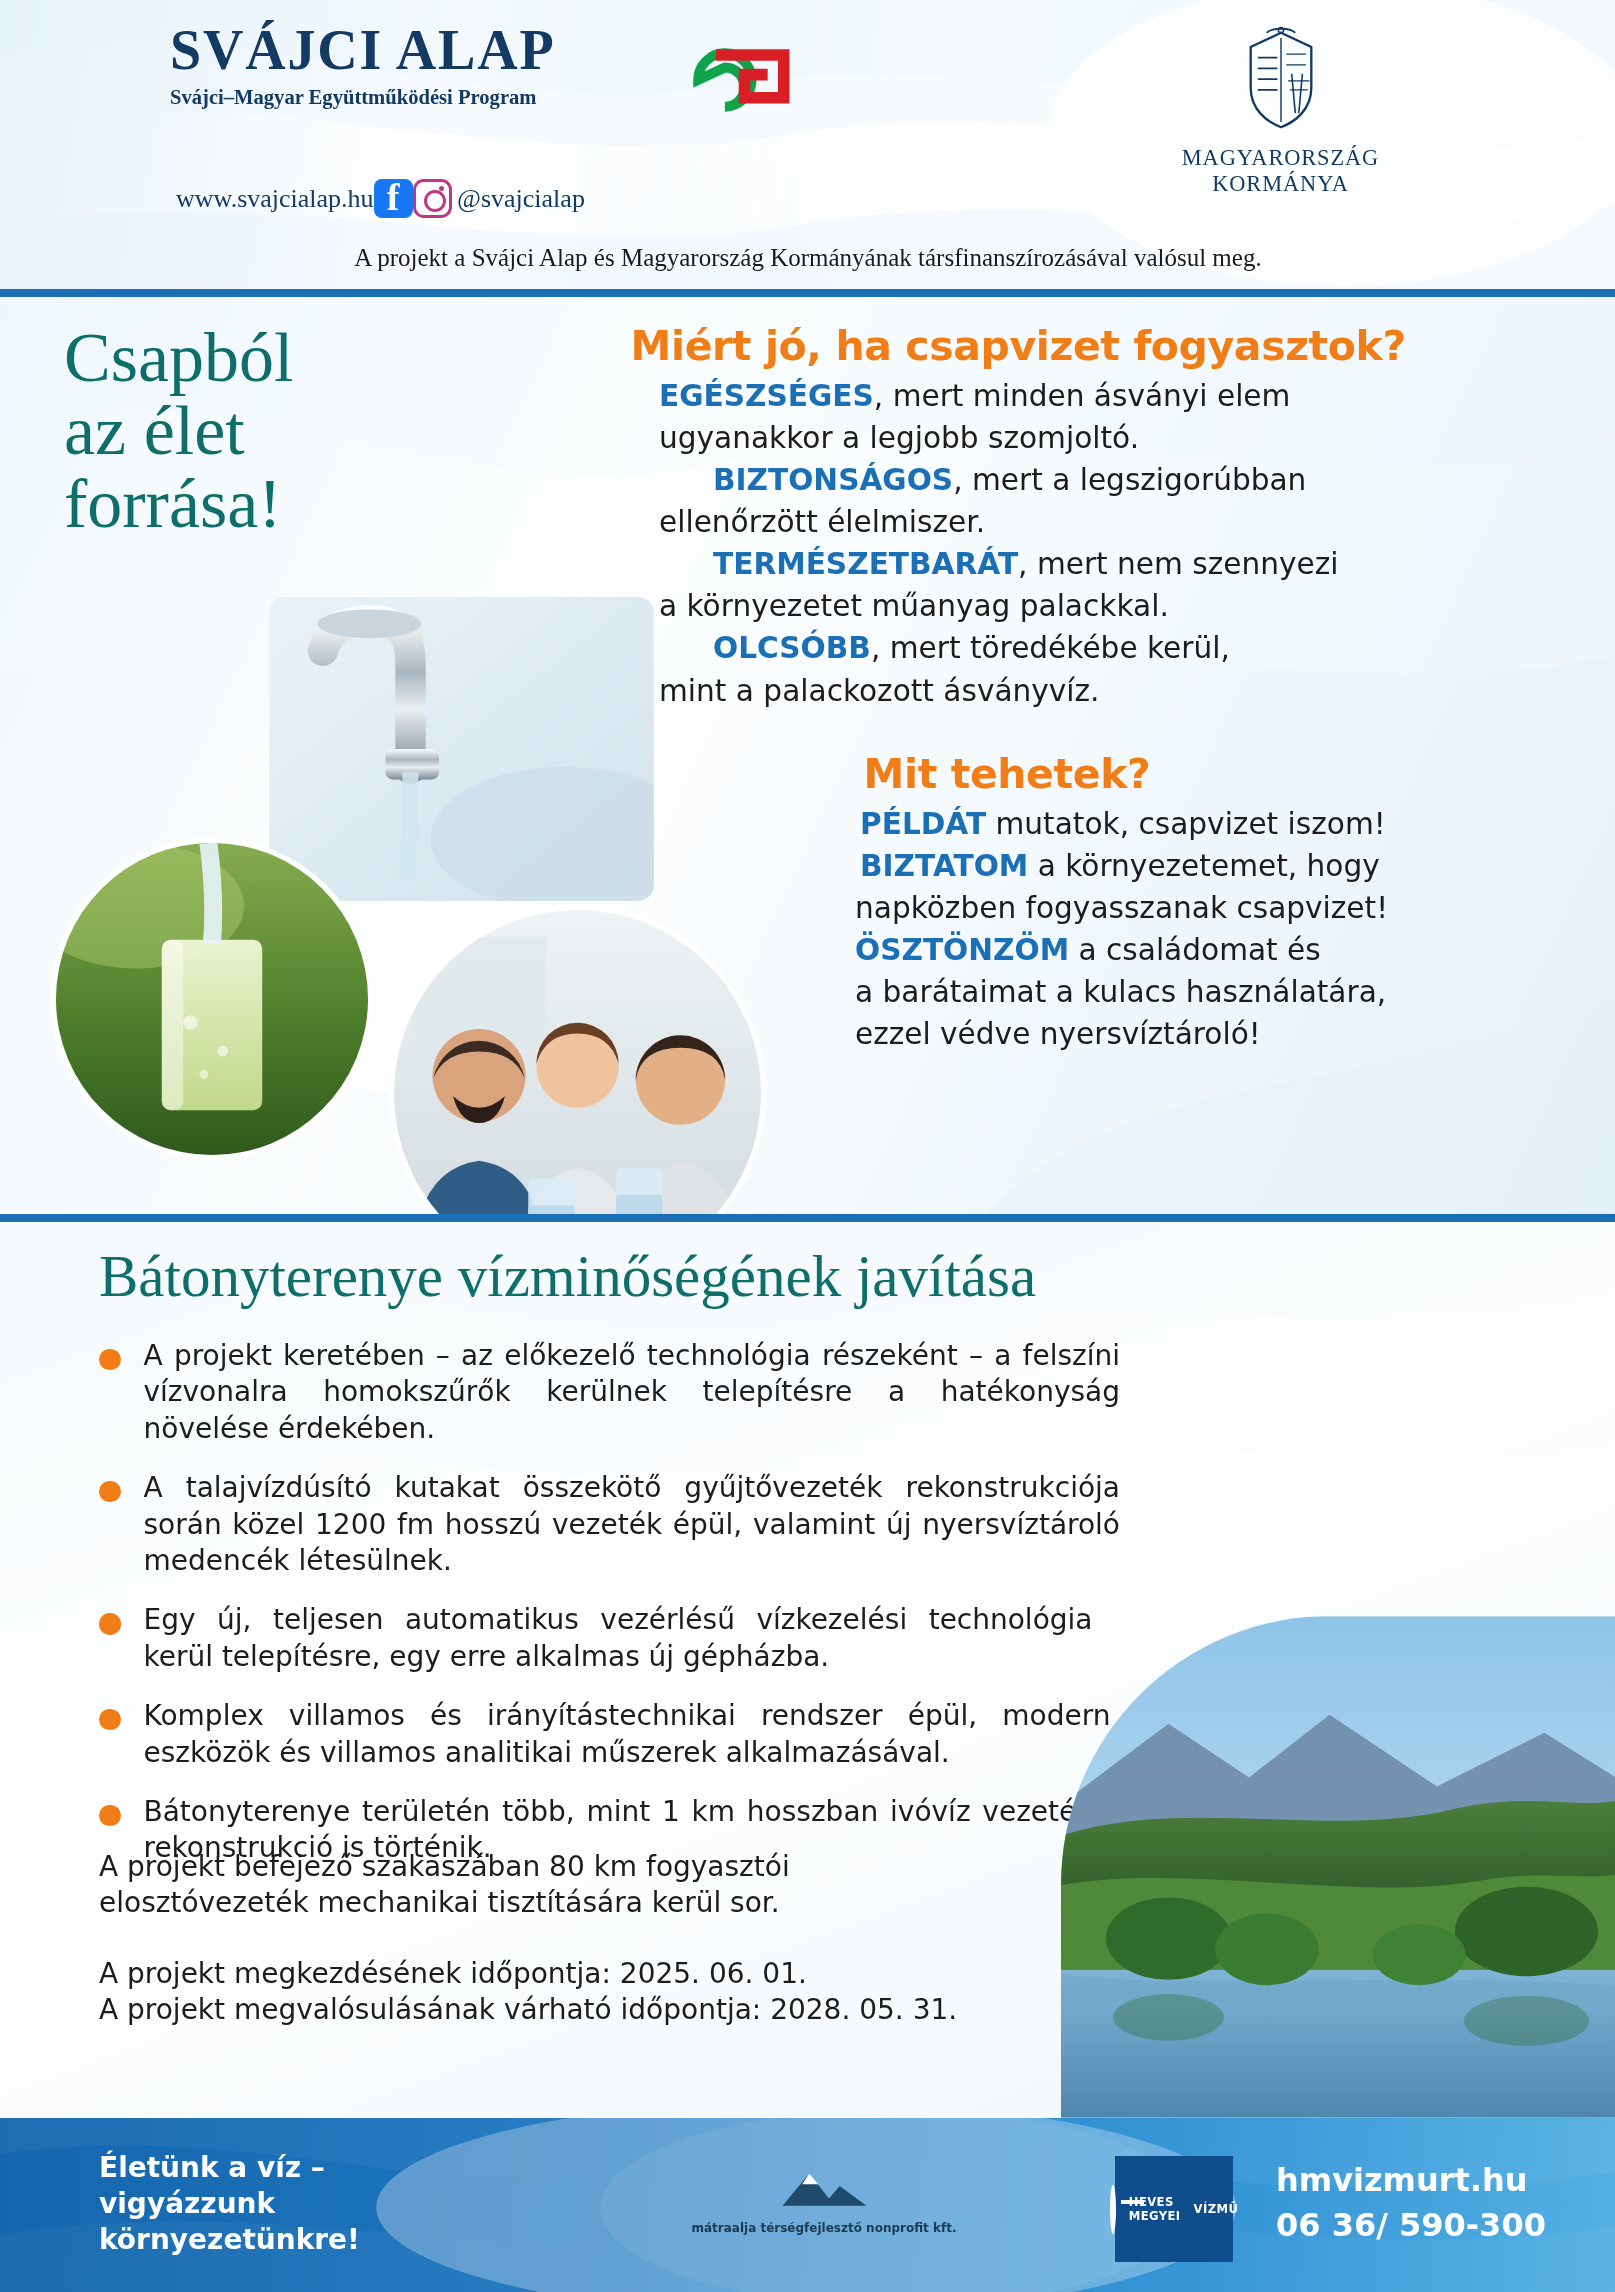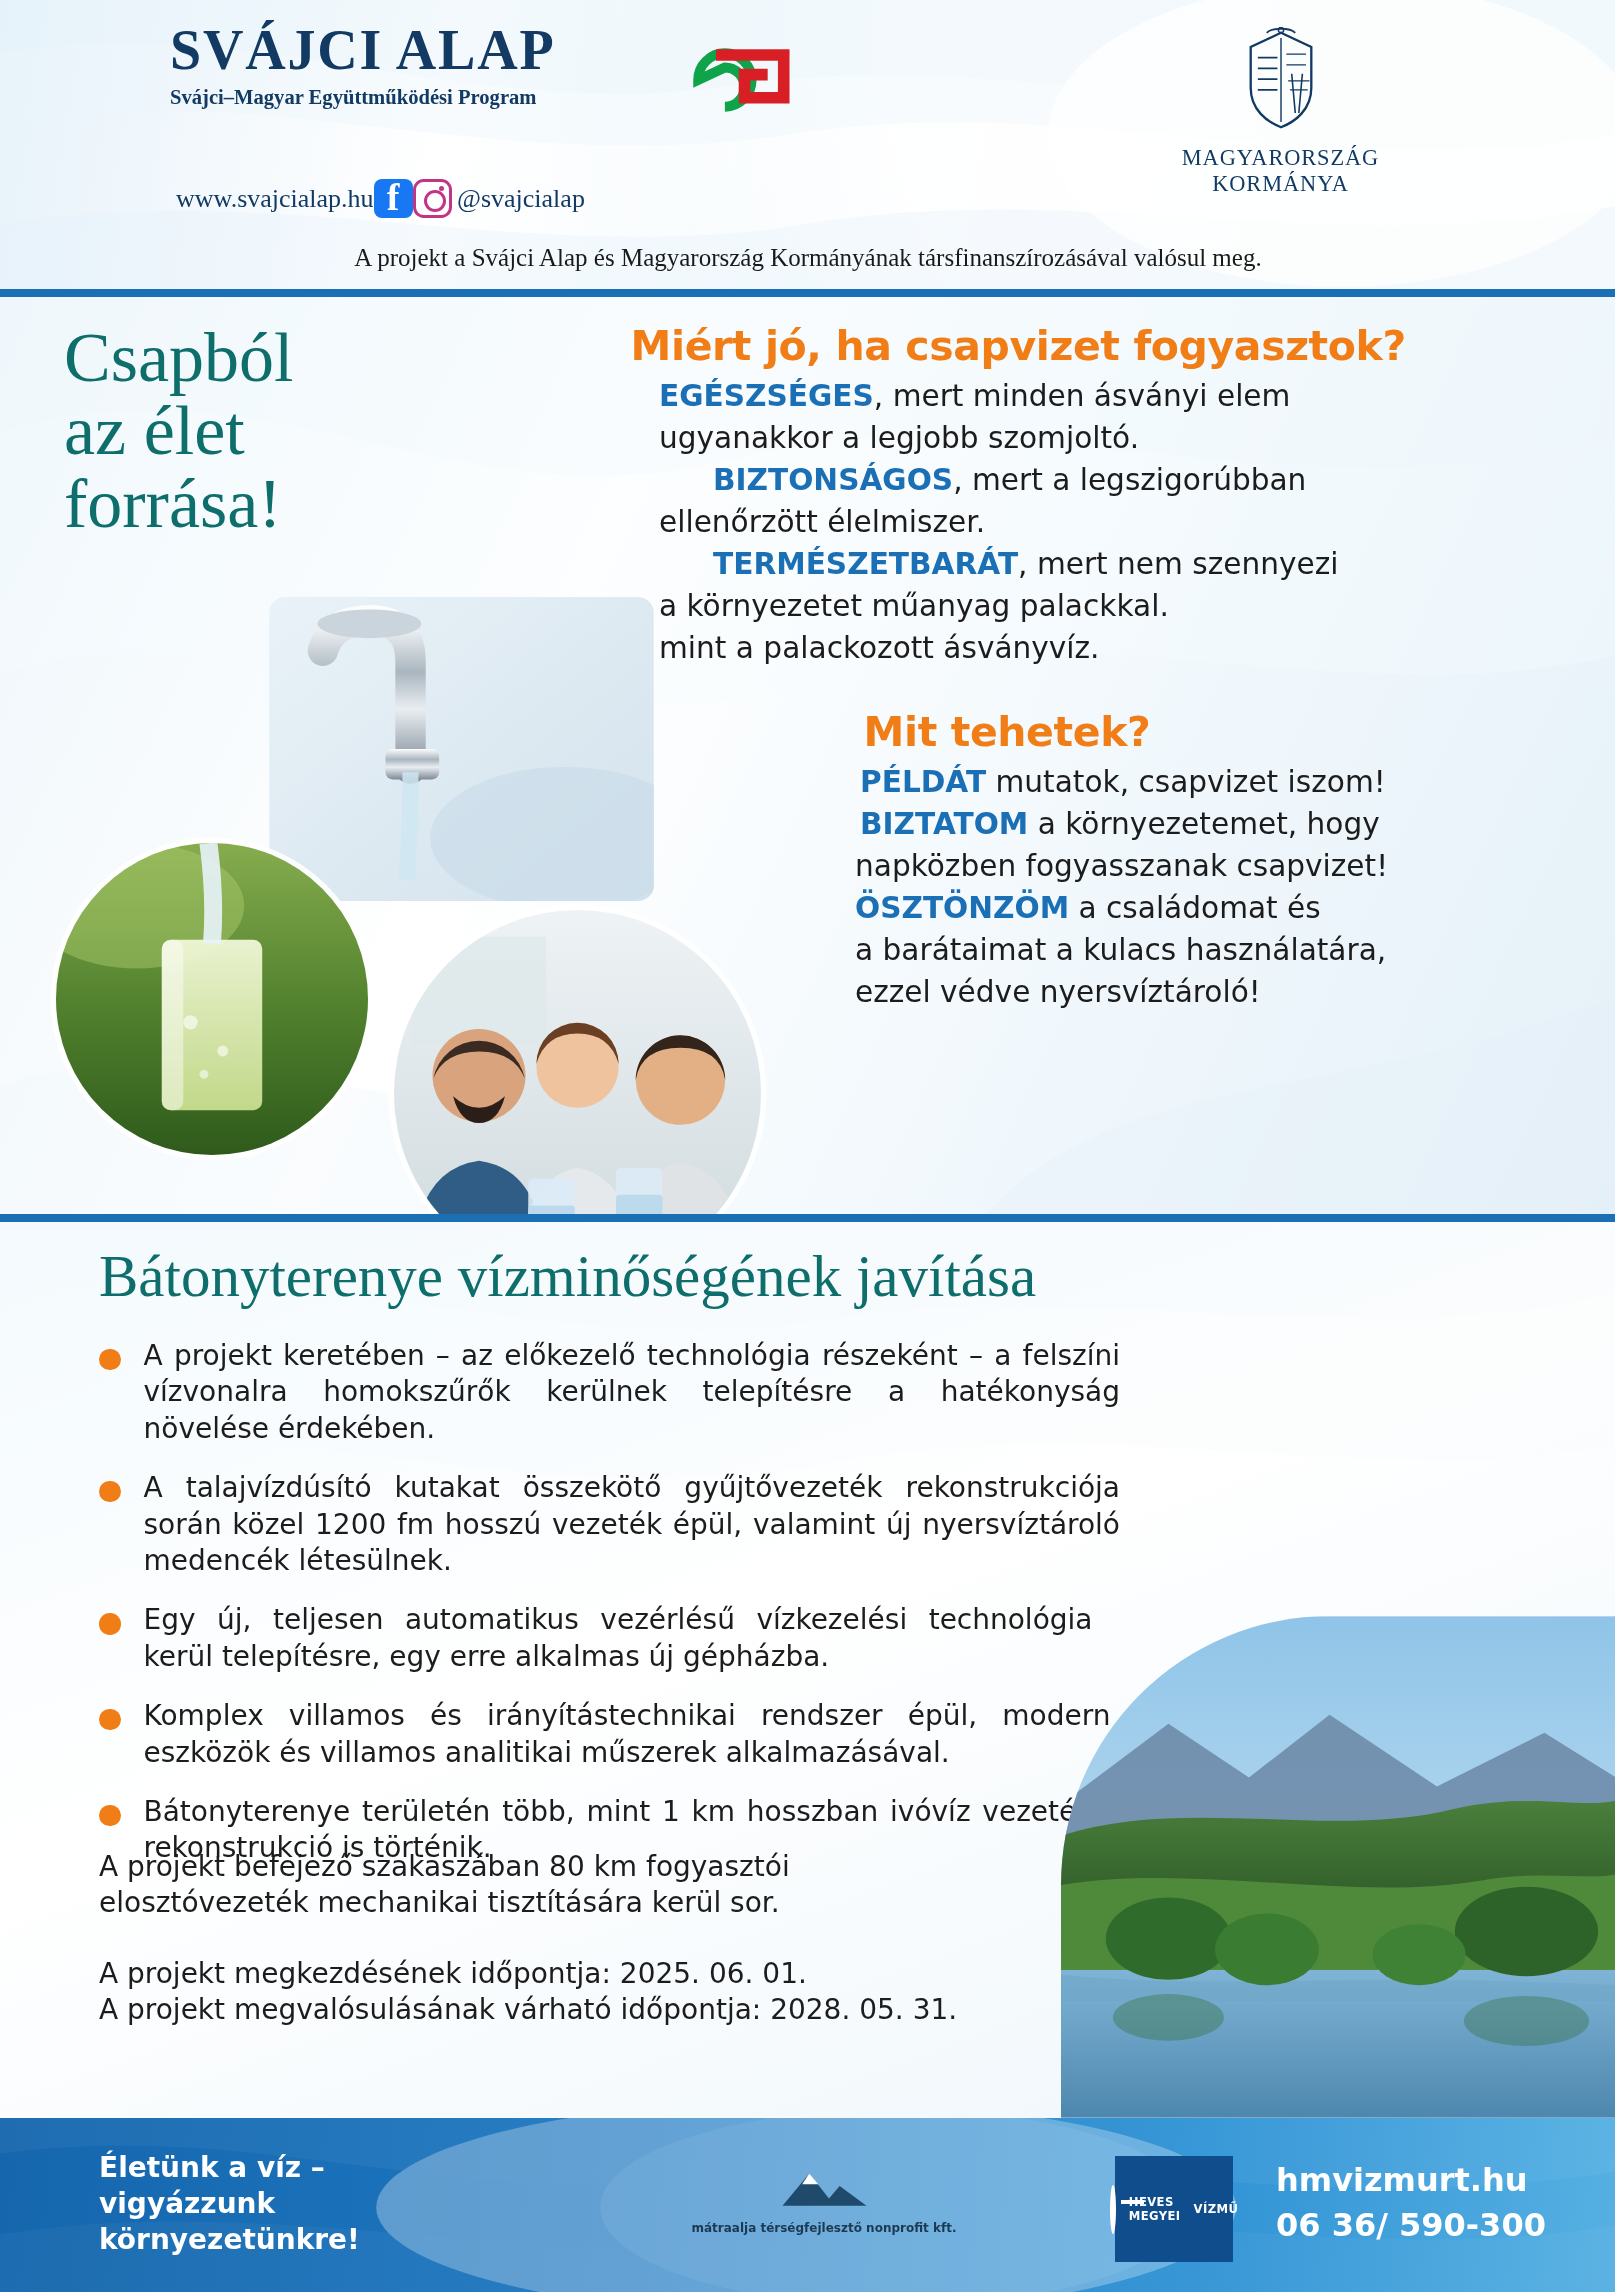--- a/index.html
+++ b/index.html
@@ -290,20 +290,21 @@
 
     <div class="col-right">
       <div class="q-head">Miért jó, ha csapvizet fogyasztok?</div>
       <div class="body-txt">
         <p class="ind"><span class="kw">EGÉSZSÉGES</span><span>, mert minden ásványi elem</span></p>
         <p class="ind"><span>ugyanakkor a legjobb szomjoltó.</span></p>
         <p class="ind2"><span class="kw">BIZTONSÁGOS</span><span>, mert a legszigorúbban</span></p>
         <p class="ind"><span>ellenőrzött élelmiszer.</span></p>
         <p class="ind2"><span class="kw">TERMÉSZETBARÁT</span><span>, mert nem szennyezi</span></p>
         <p class="ind"><span>a környezetet műanyag palackkal.</span></p>
+        <p class="ind2"><span class="kw">OLCSÓBB</span><span>, mert töredékébe kerül,</span></p>
         <p class="ind"><span>mint a palackozott ásványvíz.</span></p>
       </div>
 
       <div class="q-head two ind3" style="padding-left:233px;">Mit tehetek?</div>
       <div class="body-txt">
         <p class="ind3"><span class="kw">PÉLDÁT</span><span> mutatok, csapvizet iszom!</span></p>
         <p class="ind3"><span class="kw">BIZTATOM</span><span> a környezetemet, hogy</span></p>
         <p class="ind2" style="padding-left:228px;"><span>napközben fogyasszanak csapvizet!</span></p>
         <p class="ind2" style="padding-left:228px;"><span class="kw">ÖSZTÖNZÖM</span><span> a családomat és</span></p>
         <p class="ind2" style="padding-left:228px;"><span>a barátaimat a kulacs használatára,</span></p>

